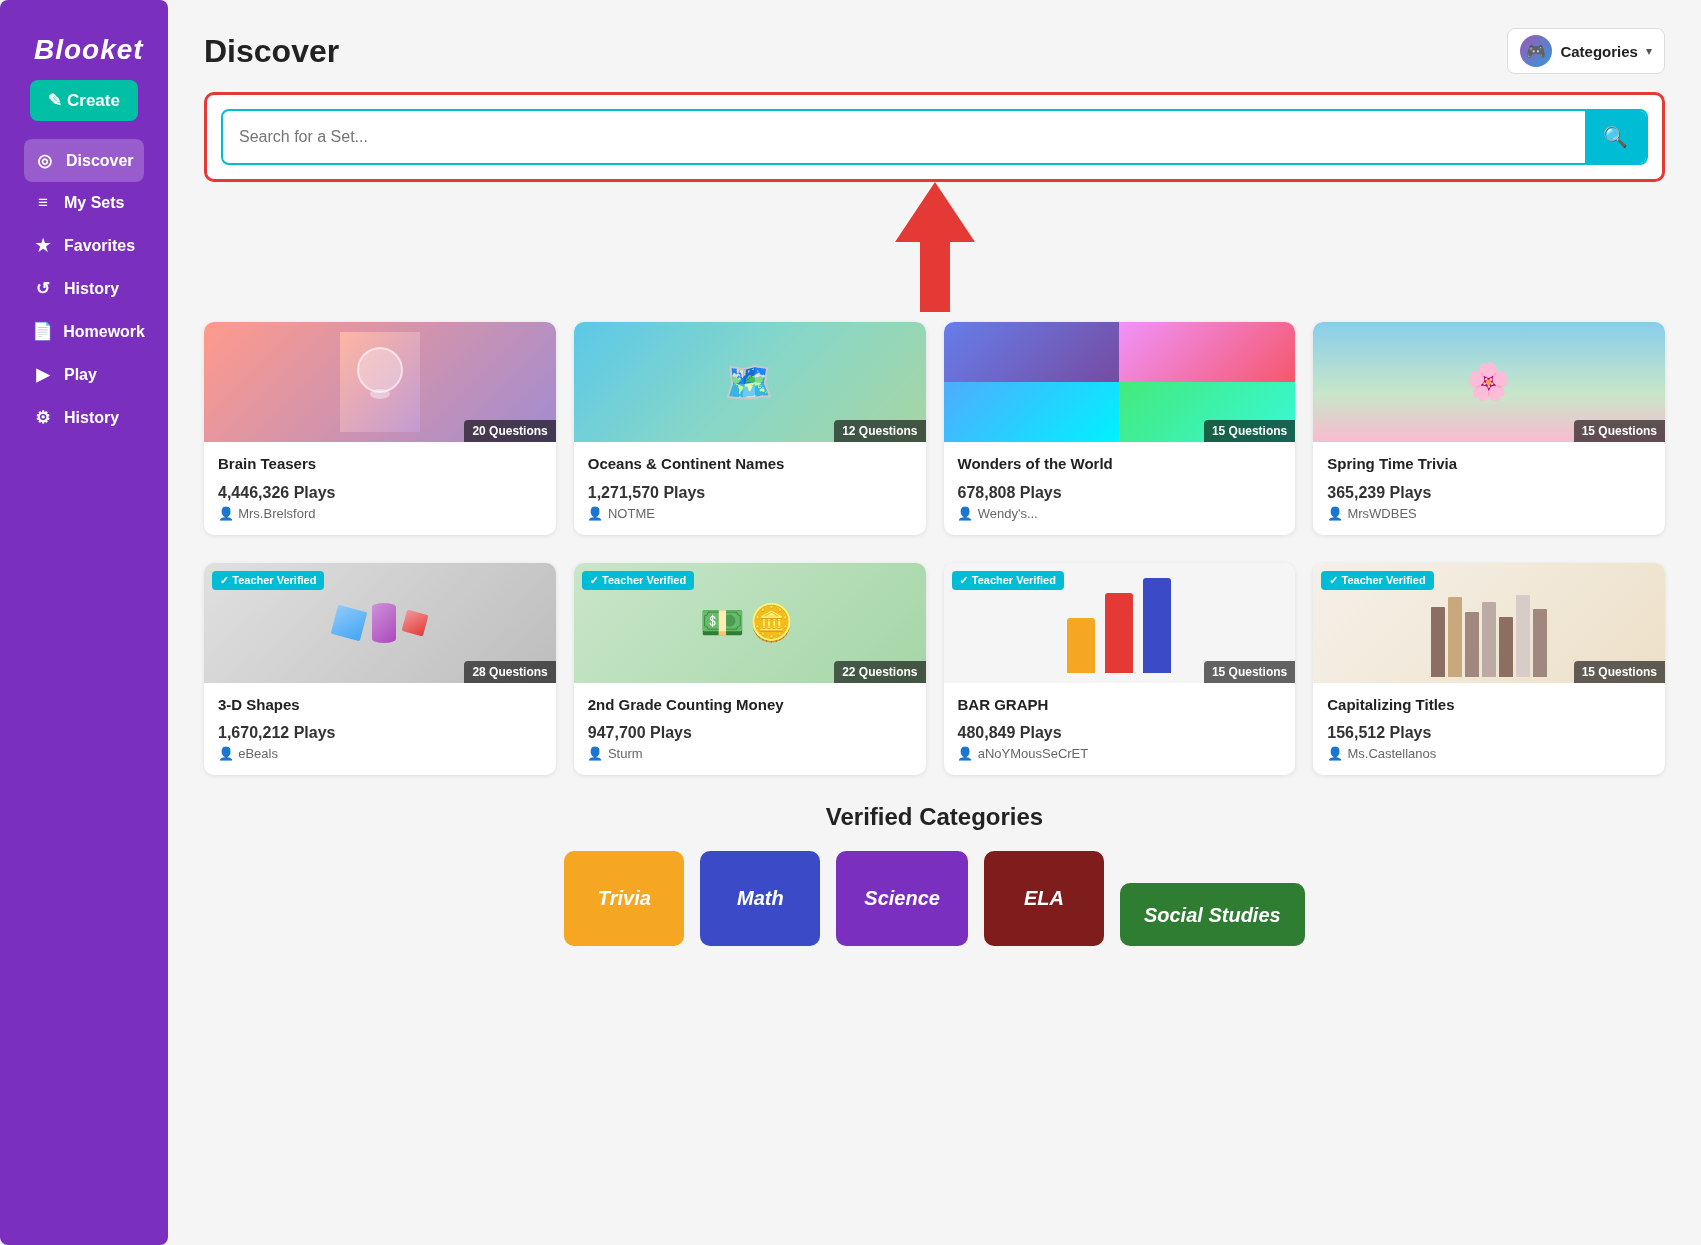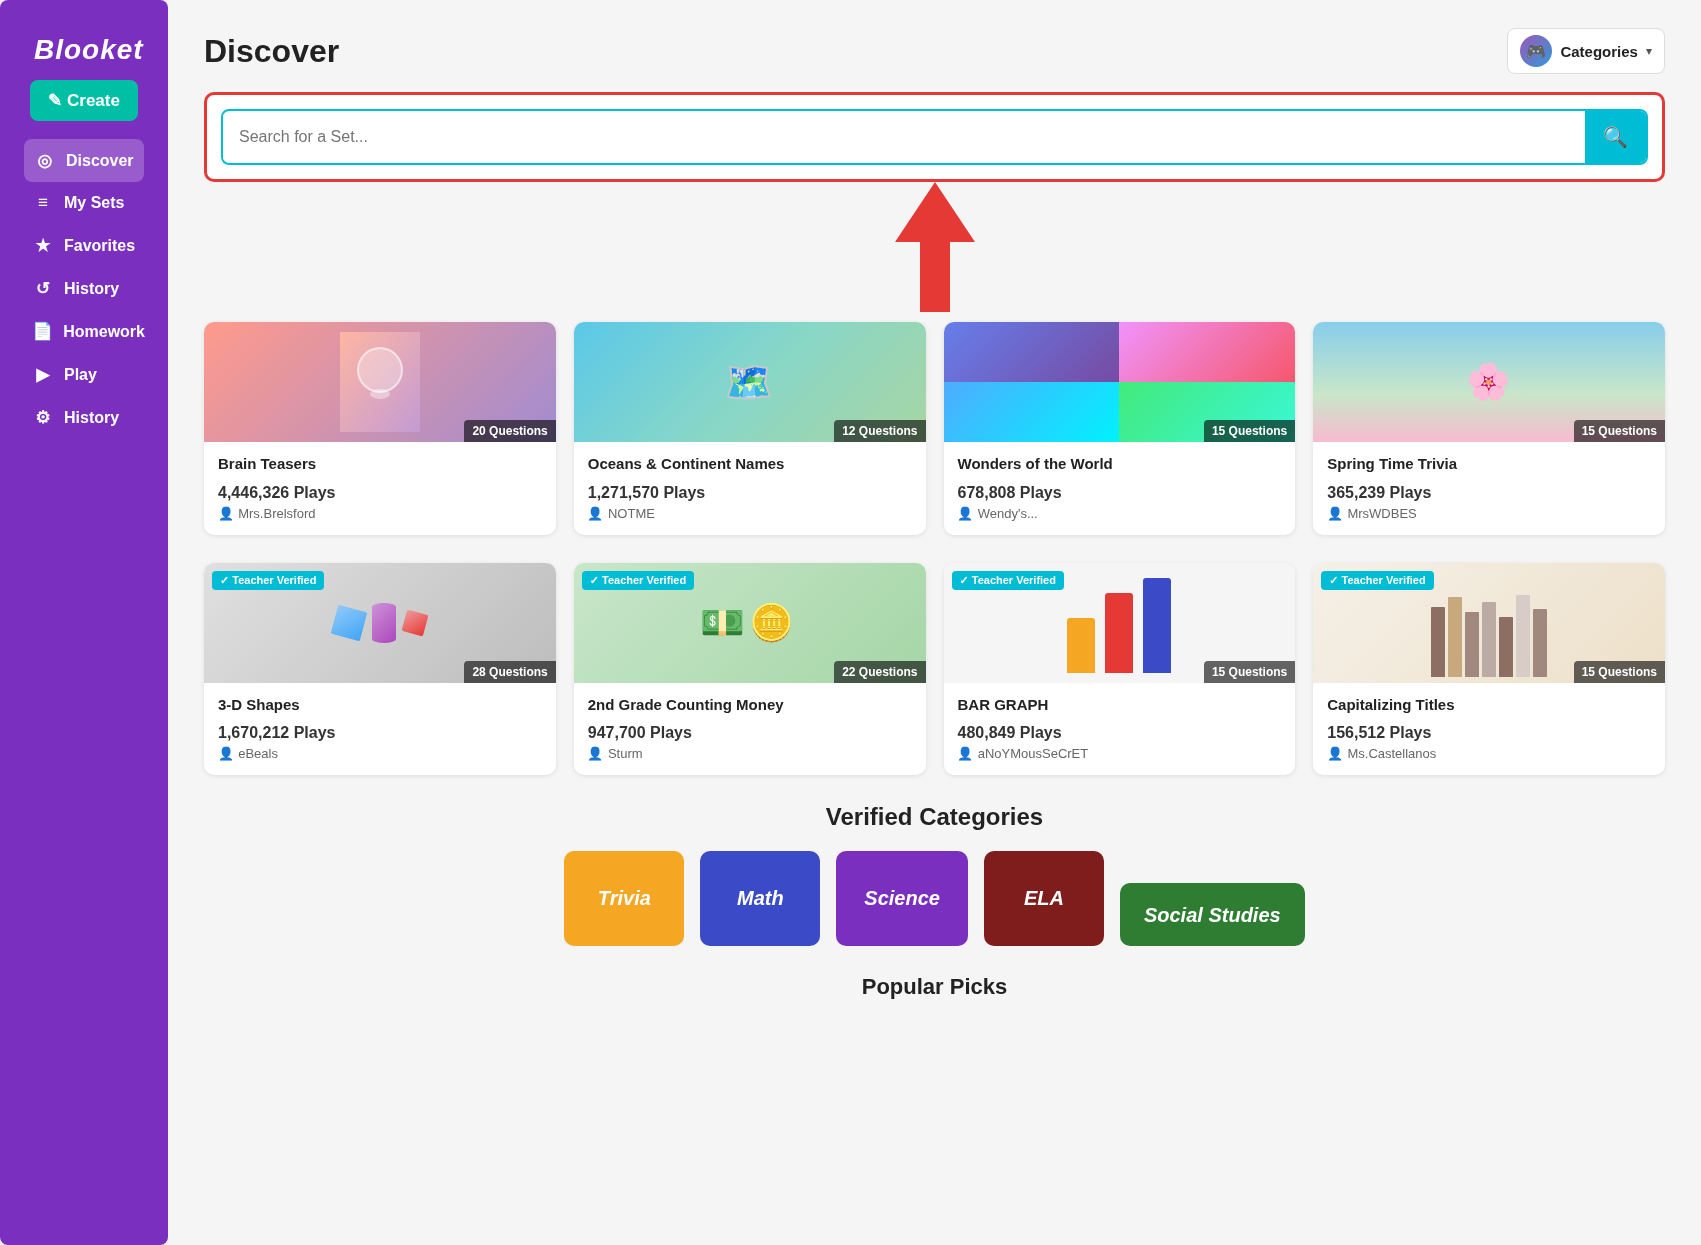--- a/index.html
+++ b/index.html
@@ -599,17 +599,14 @@
     <h2 id="verified-categories-title">Verified Categories</h2>
     <div class="categories-row">
       <button class="category-btn cat-trivia">Trivia</button>
       <button class="category-btn cat-math">Math</button>
       <button class="category-btn cat-science">Science</button>
       <button class="category-btn cat-ela">ELA</button>
       <button class="category-btn cat-social">Social Studies</button>
     </div>
   </div>
 
-  <div id="popular-picks">
-    <h2 id="popular-picks-title">Popular Picks</h2>
-  </div>
 
 </div>
 
 </body></html>

